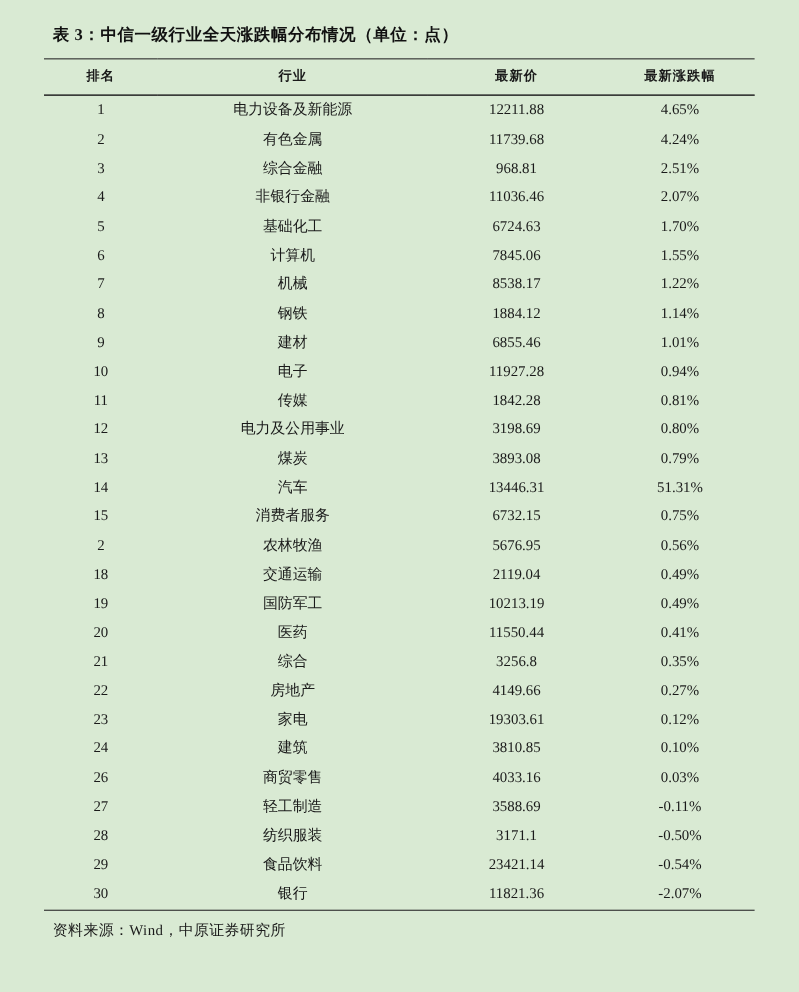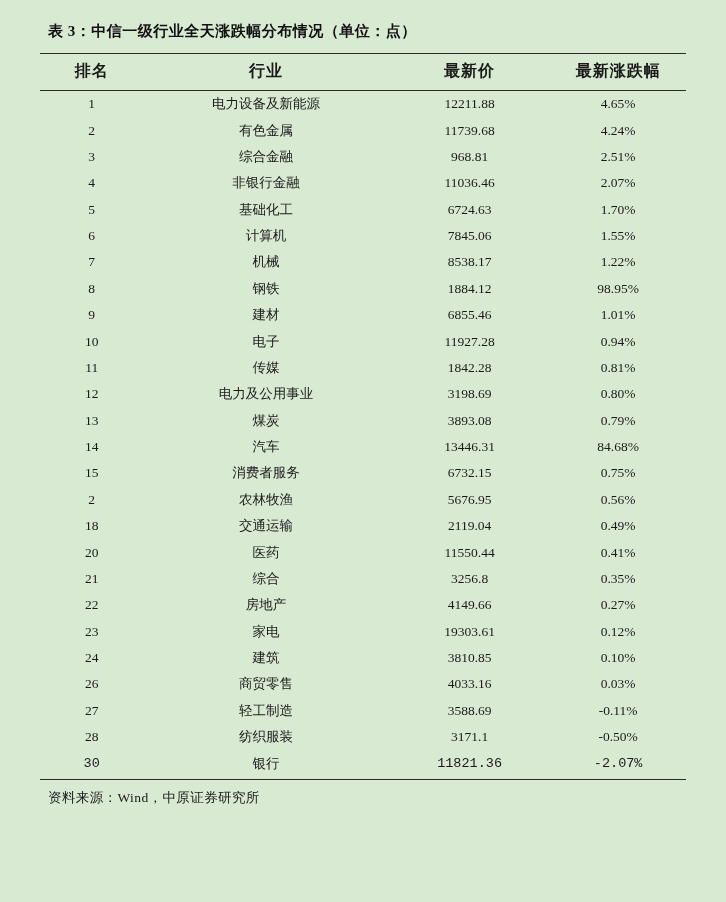--- a/index.html
+++ b/index.html
@@ -29,38 +29,37 @@
     margin: 0 0 12px 8px;
     color: #111;
   }
   table.data-table {
     width: 100%;
     border-collapse: collapse;
     font-size: 13.5px;
   }
   table.data-table thead th {
     font-weight: bold;
-    font-size: 16px;
+    font-size: 12px;
     padding: 7px 0 8px 0;
     border-top: 1.3px solid #2b2b2b;
     border-bottom: 1.1px solid #2b2b2b;
     letter-spacing: 1px;
   }
   table.data-table tbody td {
     padding: 4.2px 0;
     text-align: center;
     white-space: nowrap;
   }
   .col-rank { width: 16%; }
   .col-industry { width: 38%; }
   .col-price { width: 25%; }
   .col-change { width: 21%; }
   tbody tr:last-child td {
     padding-bottom: 6px;
-    font-family: Liberation Mono, monospace;
   }
   .table-bottom-rule {
     border-top: 1.1px solid #2b2b2b;
     margin-top: 0;
   }
   .source {
     font-size: 13.5px;
     margin: 9px 0 0 8px;
     letter-spacing: 0.4px;
   }
@@ -124,21 +123,21 @@
         <tr>
           <td class="col-rank num">7</td>
           <td class="col-industry">机械</td>
           <td class="col-price num">8538.17</td>
           <td class="col-change num">1.22%</td>
         </tr>
         <tr>
           <td class="col-rank num">8</td>
           <td class="col-industry">钢铁</td>
           <td class="col-price num">1884.12</td>
-          <td class="col-change num">98.95%</td>
+          <td class="col-change num">1.14%</td>
         </tr>
         <tr>
           <td class="col-rank num">9</td>
           <td class="col-industry">建材</td>
           <td class="col-price num">6855.46</td>
           <td class="col-change num">1.01%</td>
         </tr>
         <tr>
           <td class="col-rank num">10</td>
           <td class="col-industry">电子</td>
@@ -160,41 +159,47 @@
         <tr>
           <td class="col-rank num">13</td>
           <td class="col-industry">煤炭</td>
           <td class="col-price num">3893.08</td>
           <td class="col-change num">0.79%</td>
         </tr>
         <tr>
           <td class="col-rank num">14</td>
           <td class="col-industry">汽车</td>
           <td class="col-price num">13446.31</td>
-          <td class="col-change num">84.68%</td>
+          <td class="col-change num">51.31%</td>
         </tr>
         <tr>
           <td class="col-rank num">15</td>
           <td class="col-industry">消费者服务</td>
           <td class="col-price num">6732.15</td>
           <td class="col-change num">0.75%</td>
         </tr>
         <tr>
           <td class="col-rank num">2</td>
           <td class="col-industry">农林牧渔</td>
           <td class="col-price num">5676.95</td>
           <td class="col-change num">0.56%</td>
         </tr>
         <tr>
           <td class="col-rank num">18</td>
           <td class="col-industry">交通运输</td>
           <td class="col-price num">2119.04</td>
           <td class="col-change num">0.49%</td>
         </tr>
         <tr>
+          <td class="col-rank num">19</td>
+          <td class="col-industry">国防军工</td>
+          <td class="col-price num">10213.19</td>
+          <td class="col-change num">0.49%</td>
+        </tr>
+        <tr>
           <td class="col-rank num">20</td>
           <td class="col-industry">医药</td>
           <td class="col-price num">11550.44</td>
           <td class="col-change num">0.41%</td>
         </tr>
         <tr>
           <td class="col-rank num">21</td>
           <td class="col-industry">综合</td>
           <td class="col-price num">3256.8</td>
           <td class="col-change num">0.35%</td>
@@ -229,20 +234,26 @@
           <td class="col-price num">3588.69</td>
           <td class="col-change num">-0.11%</td>
         </tr>
         <tr>
           <td class="col-rank num">28</td>
           <td class="col-industry">纺织服装</td>
           <td class="col-price num">3171.1</td>
           <td class="col-change num">-0.50%</td>
         </tr>
         <tr>
+          <td class="col-rank num">29</td>
+          <td class="col-industry">食品饮料</td>
+          <td class="col-price num">23421.14</td>
+          <td class="col-change num">-0.54%</td>
+        </tr>
+        <tr>
           <td class="col-rank num">30</td>
           <td class="col-industry">银行</td>
           <td class="col-price num">11821.36</td>
           <td class="col-change num">-2.07%</td>
         </tr>
       </tbody>
   </table>
 
   <div class="table-bottom-rule"></div>
 

